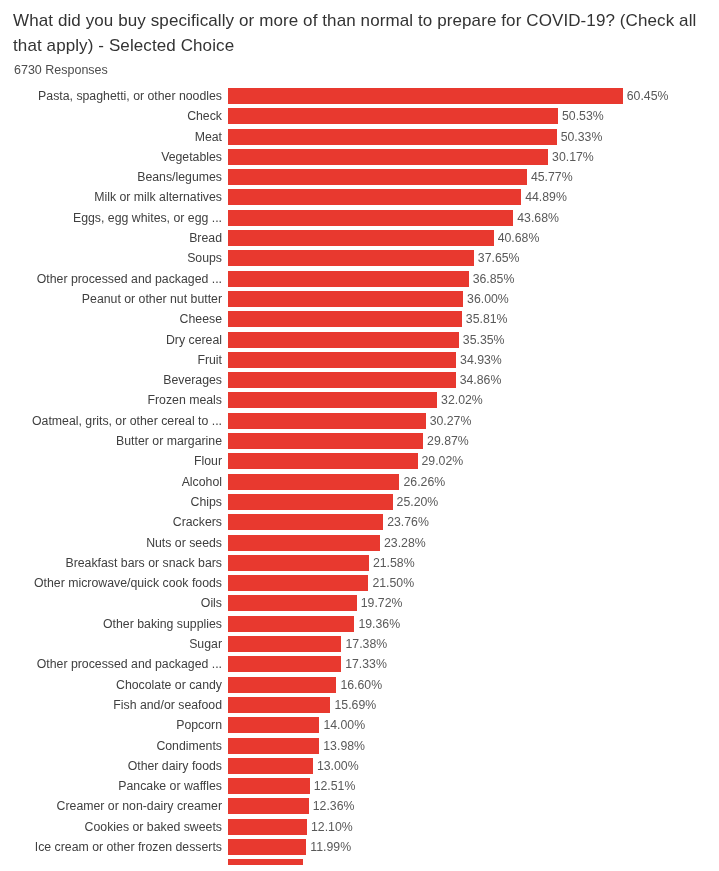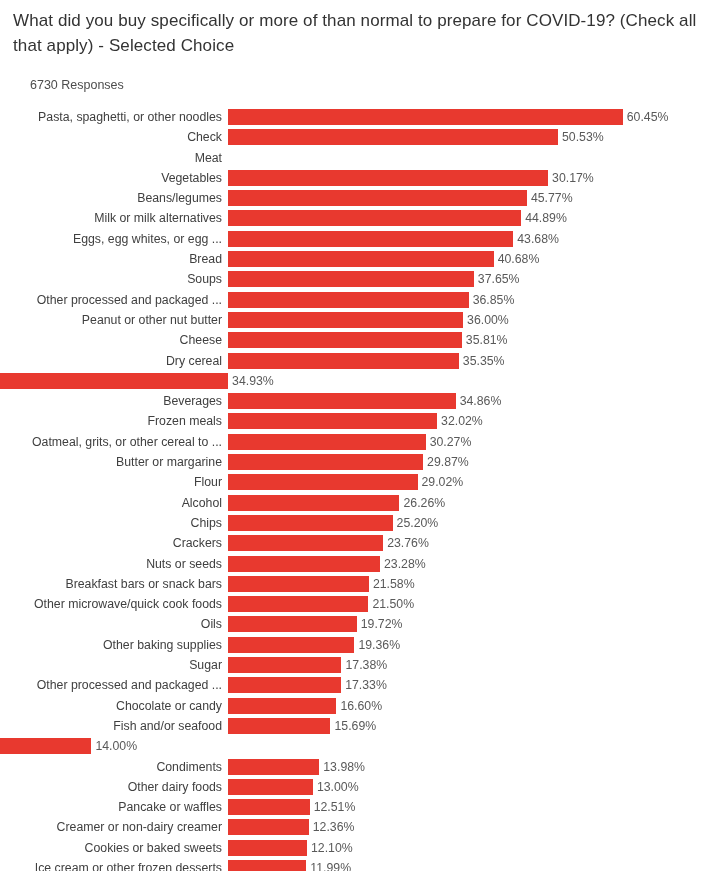--- a/index.html
+++ b/index.html
@@ -24,36 +24,36 @@
   .chart-title {
     margin: 1px;
     padding: 7px 16px 0 12px;
     font-size: 17px;
     font-weight: 400;
     line-height: 25px;
     color: #333333;
     letter-spacing: 0.1px;
   }
   .chart-subtitle {
-    margin: 16px;
+    margin: 0;
     padding: 4px 11px 0 14px;
     font-size: 12.5px;
     font-weight: 400;
     line-height: 15px;
     color: #4d4d4d;
   }
   .plot-area {
     position: relative;
     margin-top: 10px;
     width: 719px;
     overflow: hidden;
   }
   .bar-row {
     display: flex;
-    align-items: flex-start;
+    align-items: flex-end;
     height: 16px;
     margin-bottom: 4.3px;
   }
   .bar-label {
     width: 228px;
     flex: 0 0 228px;
     text-align: right;
     padding-right: 6px;
     box-sizing: border-box;
     font-size: 12.3px;
@@ -113,20 +113,24 @@
       </div>
       <div class="bar-row">
         <div class="bar-label">Check</div>
         <div class="bar-wrap">
           <div class="bar-fill" style="width: 329.961px; background: rgb(232, 57, 47);"></div>
           <div class="bar-value">50.53%</div>
         </div>
       </div>
       <div class="bar-row">
         <div class="bar-label">Meat</div>
+        <div class="bar-wrap">
+          <div class="bar-fill" style="width: 328.655px; background: rgb(232, 57, 47);"></div>
+          <div class="bar-value">50.33%</div>
+        </div>
       </div>
       <div class="bar-row">
         <div class="bar-label">Vegetables</div>
         <div class="bar-wrap">
           <div class="bar-fill" style="width: 320.101px; background: rgb(232, 57, 47);"></div>
           <div class="bar-value">30.17%</div>
         </div>
       </div>
       <div class="bar-row">
         <div class="bar-label">Beans/legumes</div>
@@ -185,20 +189,21 @@
         </div>
       </div>
       <div class="bar-row">
         <div class="bar-label">Dry cereal</div>
         <div class="bar-wrap">
           <div class="bar-fill" style="width: 230.835px; background: rgb(232, 57, 47);"></div>
           <div class="bar-value">35.35%</div>
         </div>
       </div>
       <div class="bar-row">
+        <div class="bar-label">Fruit</div>
         <div class="bar-wrap">
           <div class="bar-fill" style="width: 228.093px; background: rgb(232, 57, 47);"></div>
           <div class="bar-value">34.93%</div>
         </div>
       </div>
       <div class="bar-row">
         <div class="bar-label">Beverages</div>
         <div class="bar-wrap">
           <div class="bar-fill" style="width: 227.636px; background: rgb(232, 57, 47);"></div>
           <div class="bar-value">34.86%</div>
@@ -310,20 +315,21 @@
         </div>
       </div>
       <div class="bar-row">
         <div class="bar-label">Fish and/or seafood</div>
         <div class="bar-wrap">
           <div class="bar-fill" style="width: 102.456px; background: rgb(232, 57, 47);"></div>
           <div class="bar-value">15.69%</div>
         </div>
       </div>
       <div class="bar-row">
+        <div class="bar-label">Popcorn</div>
         <div class="bar-wrap">
           <div class="bar-fill" style="width: 91.42px; background: rgb(232, 57, 47);"></div>
           <div class="bar-value">14.00%</div>
         </div>
       </div>
       <div class="bar-row">
         <div class="bar-label">Condiments</div>
         <div class="bar-wrap">
           <div class="bar-fill" style="width: 91.2894px; background: rgb(232, 57, 47);"></div>
           <div class="bar-value">13.98%</div>

